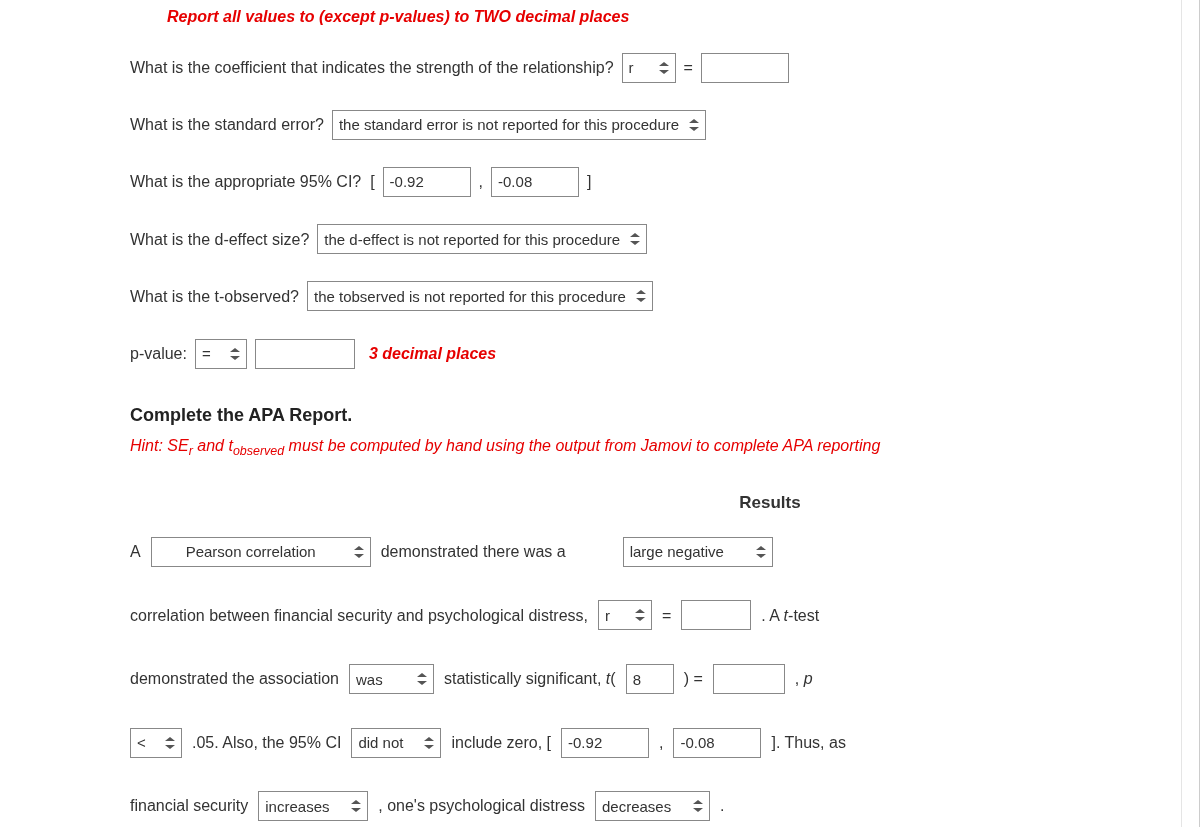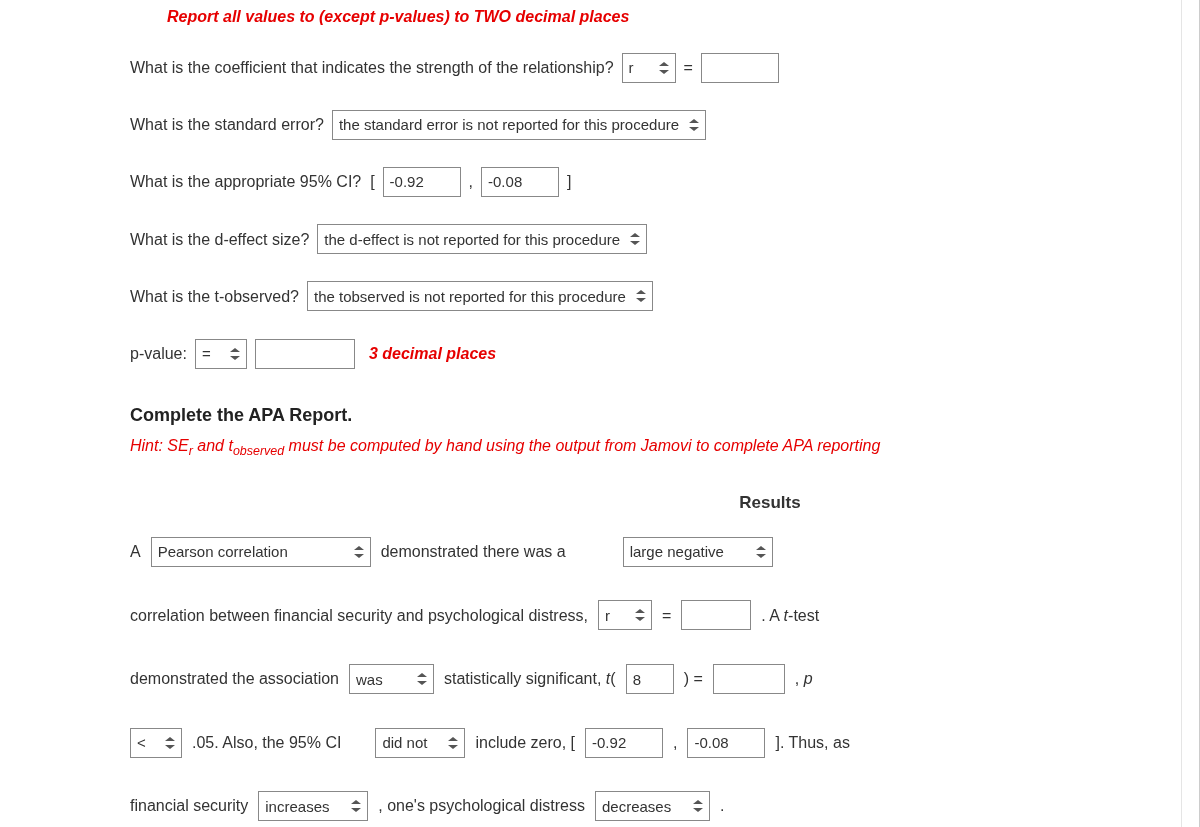--- a/index.html
+++ b/index.html
@@ -91,21 +91,21 @@
   .sort-icon::before {
     top: 0;
     border-bottom: 4px solid #555;
   }
   .sort-icon::after {
     bottom: 0;
     border-top: 4px solid #555;
   }
   .input-box { }
   .w-tiny { width: 48px; }
-  .w-small { width: 78px; }
+  .w-small { width: 88px; }
   .w-med { width: 100px; }
   .section-heading {
     font-weight: bold;
     font-size: 18px;
     color: #222;
     margin-top: 34px;
     margin-bottom: 8px;
   }
   .hint {
     color: #e60000;
@@ -191,21 +191,21 @@
 
     <div class="section-heading">Complete the APA Report.</div>
     <div class="hint">
       <span>Hint: SE</span><span class="sub">r</span><span> and t</span><span class="sub">observed</span><span> must be computed by hand using the output from Jamovi to complete APA reporting</span>
     </div>
 
     <div class="results-title">Results</div>
 
     <div class="line flow">
       <span>A</span>
-      <span class="select-box" style="min-width:220px;">
+      <span class="select-box" style="min-width:220px;justify-content:center;">
         <span>Pearson correlation</span>
         <span class="sort-icon"></span>
       </span>
       <span>demonstrated there was a</span>
       <span class="select-box" style="min-width:150px;margin-left:47px;">
         <span>large negative</span>
         <span class="sort-icon"></span>
       </span>
     </div>
 
@@ -232,21 +232,21 @@
       <input class="input-box" style="width: 72px;">
       <span><span>, </span><span class="italic">p</span></span>
     </div>
 
     <div class="line flow">
       <span class="select-box" style="min-width:52px;">
         <span>&lt;</span>
         <span class="sort-icon"></span>
       </span>
       <span>.05. Also, the 95% CI</span>
-      <span class="select-box" style="min-width:90px;margin-left:24px;">
+      <span class="select-box" style="min-width:90px;">
         <span>did not</span>
         <span class="sort-icon"></span>
       </span>
       <span>include zero, [</span>
       <input class="input-box w-small" value="-0.92" style="">
       <span>,</span>
       <input class="input-box w-small" value="-0.08" style="">
       <span>]. Thus, as</span>
     </div>
 

